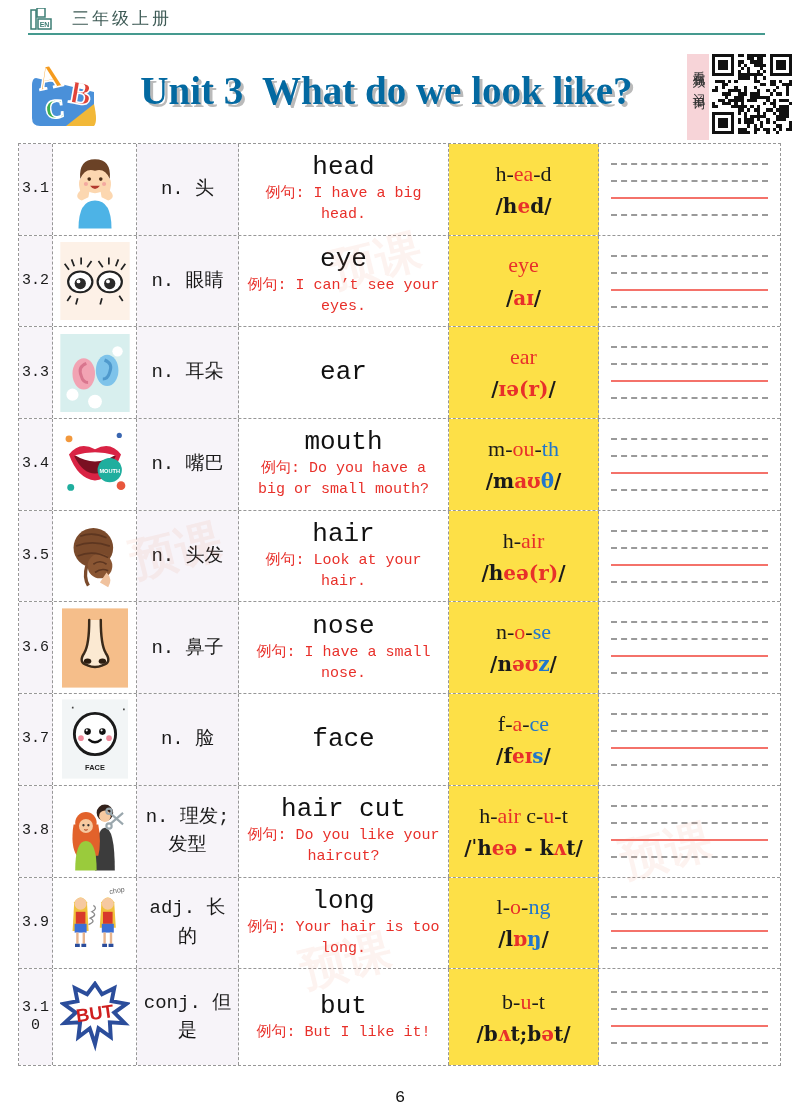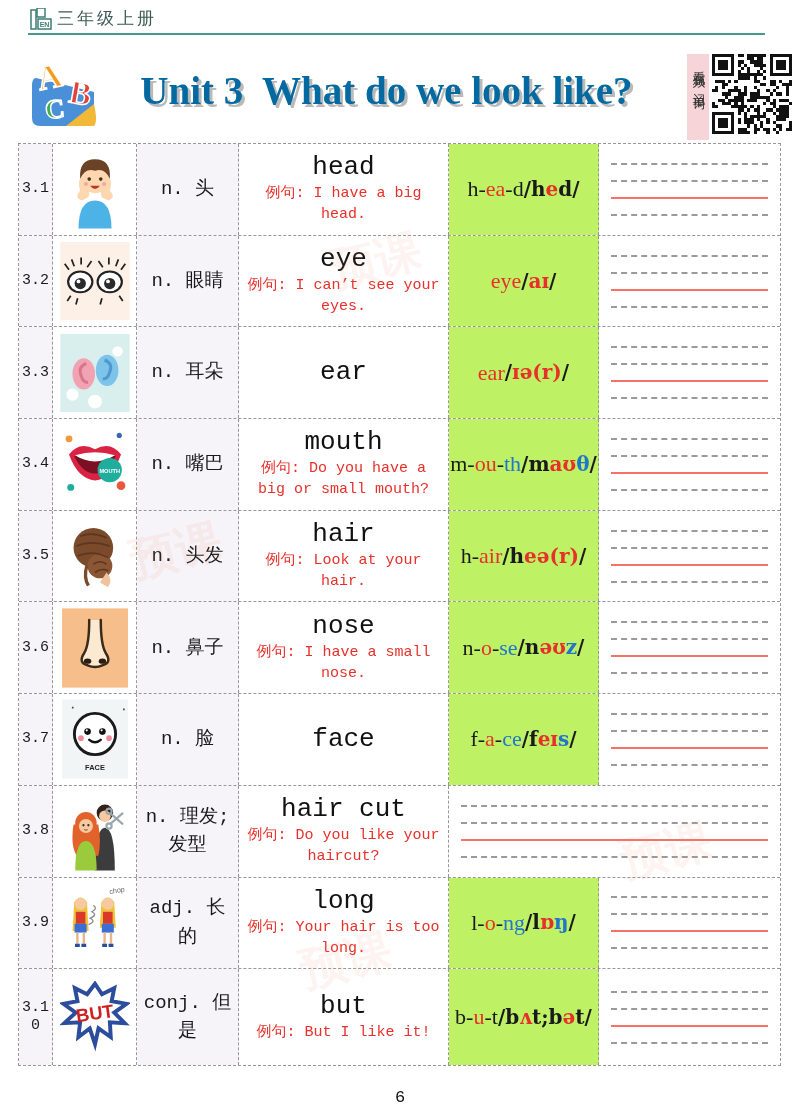--- a/index.html
+++ b/index.html
@@ -1,20 +1,20 @@
 <!DOCTYPE html>
 <html><head>
 <meta charset="utf-8">
 <style>
   html,body{margin:0;padding:0;background:#fff;}
   .page{position:relative;width:800px;height:1119px;background:#fff;overflow:hidden;
         font-family:"Liberation Sans",sans-serif;color:#1a1a1a;}
 
   
-  .topbar{position:absolute;left:30px;top:7px;display:flex;align-items:center;gap:3px;}
+  .topbar{position:absolute;left:30px;top:7px;display:flex;align-items:center;gap:18px;}
   .en-logo svg{display:block;}
   .book-label{font-size:17px;letter-spacing:3px;color:#3d5a55;font-family:"DejaVu Serif",serif;}
   .top-rule{position:absolute;left:28px;top:33px;width:737px;border-top:2px solid #459a8f;}
 
   
   .title-band{position:absolute;left:0;top:48px;width:800px;height:95px;}
   .abc-logo{position:absolute;left:28px;top:4px;}
   .unit-title{position:absolute;left:108px;right:135px;top:20px;margin:0;text-align:center;
       font-family:"Liberation Serif",serif;font-weight:bold;font-size:39px;color:#0369a1;
       white-space:pre;text-shadow:3px 3px 0 rgba(130,130,130,.55);}
@@ -31,21 +31,21 @@
         justify-content:center;overflow:hidden;}
   .c-num{width:34px;background:#f7f4f9;font-family:"Liberation Mono",monospace;font-size:15px;
          text-align:center;flex-direction:column;line-height:1.2;word-break:break-all;padding:0 2px;}
   .c-img{width:84px;background:#fff;padding:3px;}
   .c-img svg{display:block;}
   .c-cn{width:102px;background:#f7f4f9;font-family:Liberation Mono, monospace;font-size:19px;color:#191919;
         text-align:center;padding:0 6px;line-height:1.5;}
   .c-word{width:210px;background:#fff;flex-direction:column;padding:2px 6px;}
   .word{font-family:"Liberation Mono",monospace;font-size:26px;color:#111;line-height:1.15;}
   .ex{font-family:"Liberation Mono",monospace;font-size:15px;color:#e8302a;text-align:center;line-height:1.4;}
-  .c-ph{width:150px;background:#bef264;flex-direction:row;line-height:1.55;}
+  .c-ph{width:150px;background:#fde047;flex-direction:column;line-height:1.55;}
   .ph1{font-family:"Liberation Serif",serif;font-size:22px;}
   .ph2{font-family:"DejaVu Serif",serif;font-size:20px;font-weight:bold;}
   .seg-k{color:#1a1a1a;} .seg-r{color:#e8302a;} .seg-b{color:#2176cc;}
   .c-lines{flex:1;background:#fff;border-right:none;flex-direction:column;justify-content:center;
            align-items:stretch;padding:0 12px;gap:15px;}
   .wline{height:0;border-top:2px dashed #9a9a9a;}
   .wline.red{border-top:2.5px solid #f4726a;}
 
   .page-number{position:absolute;left:0;bottom:12px;width:100%;text-align:center;
       font-family:"Liberation Mono",monospace;font-size:17px;color:#111;}
@@ -552,20 +552,24 @@
             <circle cx="32" cy="41" r="1.4" fill="#333"></circle>
    <path d="M27 46 Q29 48 31 46" stroke="#b3502d" stroke-width="1.5" fill="none"></path>
    <path d="M16 96 Q16 60 29 60 Q42 60 42 96 Z" fill="#9acb3c"></path>
           </svg>
         </div>
         <div class="cell c-cn">n. 理发; 发型</div>
         <div class="cell c-word">
           <div class="word">hair cut</div>
           <div class="ex">例句: Do you like your haircut?</div>
         </div>
+        <div class="cell c-ph">
+          <div class="ph1"><span class="seg-k">h-</span><span class="seg-r">air</span><span class="seg-k"> c-</span><span class="seg-r">u</span><span class="seg-k">-t</span></div>
+          <div class="ph2"><span class="seg-k">/ˈh</span><span class="seg-r">eə</span><span class="seg-k"> - k</span><span class="seg-r">ʌ</span><span class="seg-k">t/</span></div>
+        </div>
         <div class="cell c-lines">
           <div class="wline"></div>
           <div class="wline"></div>
           <div class="wline red"></div>
           <div class="wline"></div>
         </div>
       </div>
       <div class="trow">
         <div class="cell c-num">3.9</div>
         <div class="cell c-img">

